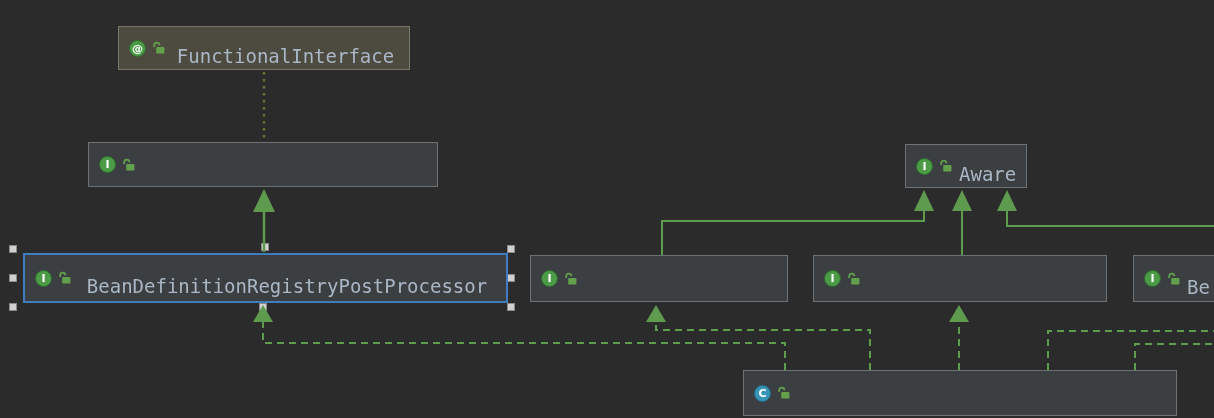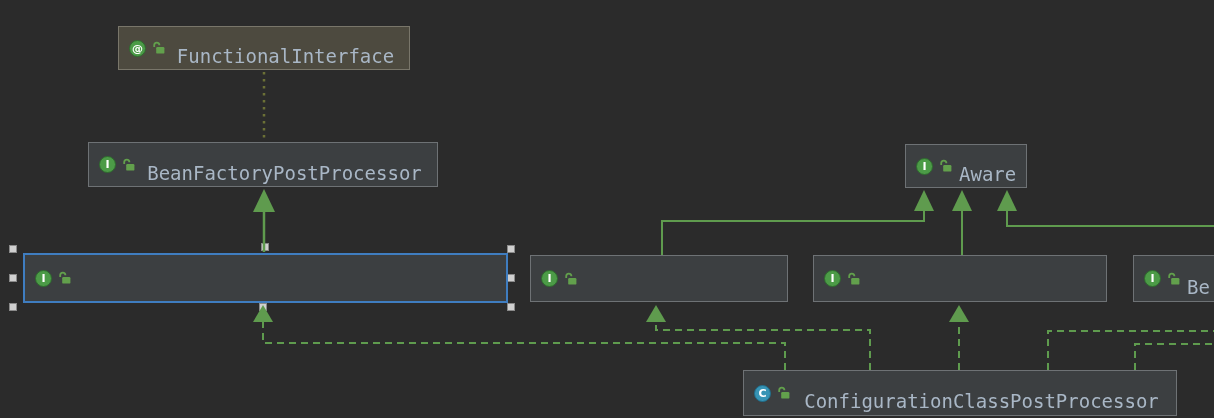--- a/index.html
+++ b/index.html
@@ -111,29 +111,29 @@
     </svg>
     <span class="label">FunctionalInterface</span>
   </div>
 
   <div class="node" style="left:88px;top:142px;width:350px;height:45px;">
     <span class="type-icon">I</span>
     <svg class="lock" viewBox="0 0 14 14">
       <path d="M2.2 6 V4.2 A2.6 2.6 0 0 1 7.4 4.2" fill="none" stroke="#62a04c" stroke-width="1.8"></path>
       <rect x="4.2" y="6" width="8.2" height="6.6" rx="1.2" fill="#62a04c"></rect>
     </svg>
-    <span class="label">BeanFactoryPostProcessor</span>
   </div>
 
   <div class="node selected" style="left:23px;top:253px;width:485px;height:50px;">
     <span class="type-icon">I</span>
     <svg class="lock" viewBox="0 0 14 14">
       <path d="M2.2 6 V4.2 A2.6 2.6 0 0 1 7.4 4.2" fill="none" stroke="#62a04c" stroke-width="1.8"></path>
       <rect x="4.2" y="6" width="8.2" height="6.6" rx="1.2" fill="#62a04c"></rect>
     </svg>
+    <span class="label">BeanDefinitionRegistryPostProcessor</span>
   </div>
 
   <div class="node" style="left:530px;top:255px;width:258px;height:47px;">
     <span class="type-icon">I</span>
     <svg class="lock" viewBox="0 0 14 14">
       <path d="M2.2 6 V4.2 A2.6 2.6 0 0 1 7.4 4.2" fill="none" stroke="#62a04c" stroke-width="1.8"></path>
       <rect x="4.2" y="6" width="8.2" height="6.6" rx="1.2" fill="#62a04c"></rect>
     </svg>
   </div>
 
@@ -162,16 +162,15 @@
     </svg>
     <span class="label">Aware</span>
   </div>
 
   <div class="node" style="left:743px;top:370px;width:434px;height:46px;">
     <span class="type-icon class">C</span>
     <svg class="lock" viewBox="0 0 14 14">
       <path d="M2.2 6 V4.2 A2.6 2.6 0 0 1 7.4 4.2" fill="none" stroke="#62a04c" stroke-width="1.8"></path>
       <rect x="4.2" y="6" width="8.2" height="6.6" rx="1.2" fill="#62a04c"></rect>
     </svg>
-    <span class="label">ConfigurationClassPostProcessor</span>
   </div>
 
 </div>
 
 </body></html>

